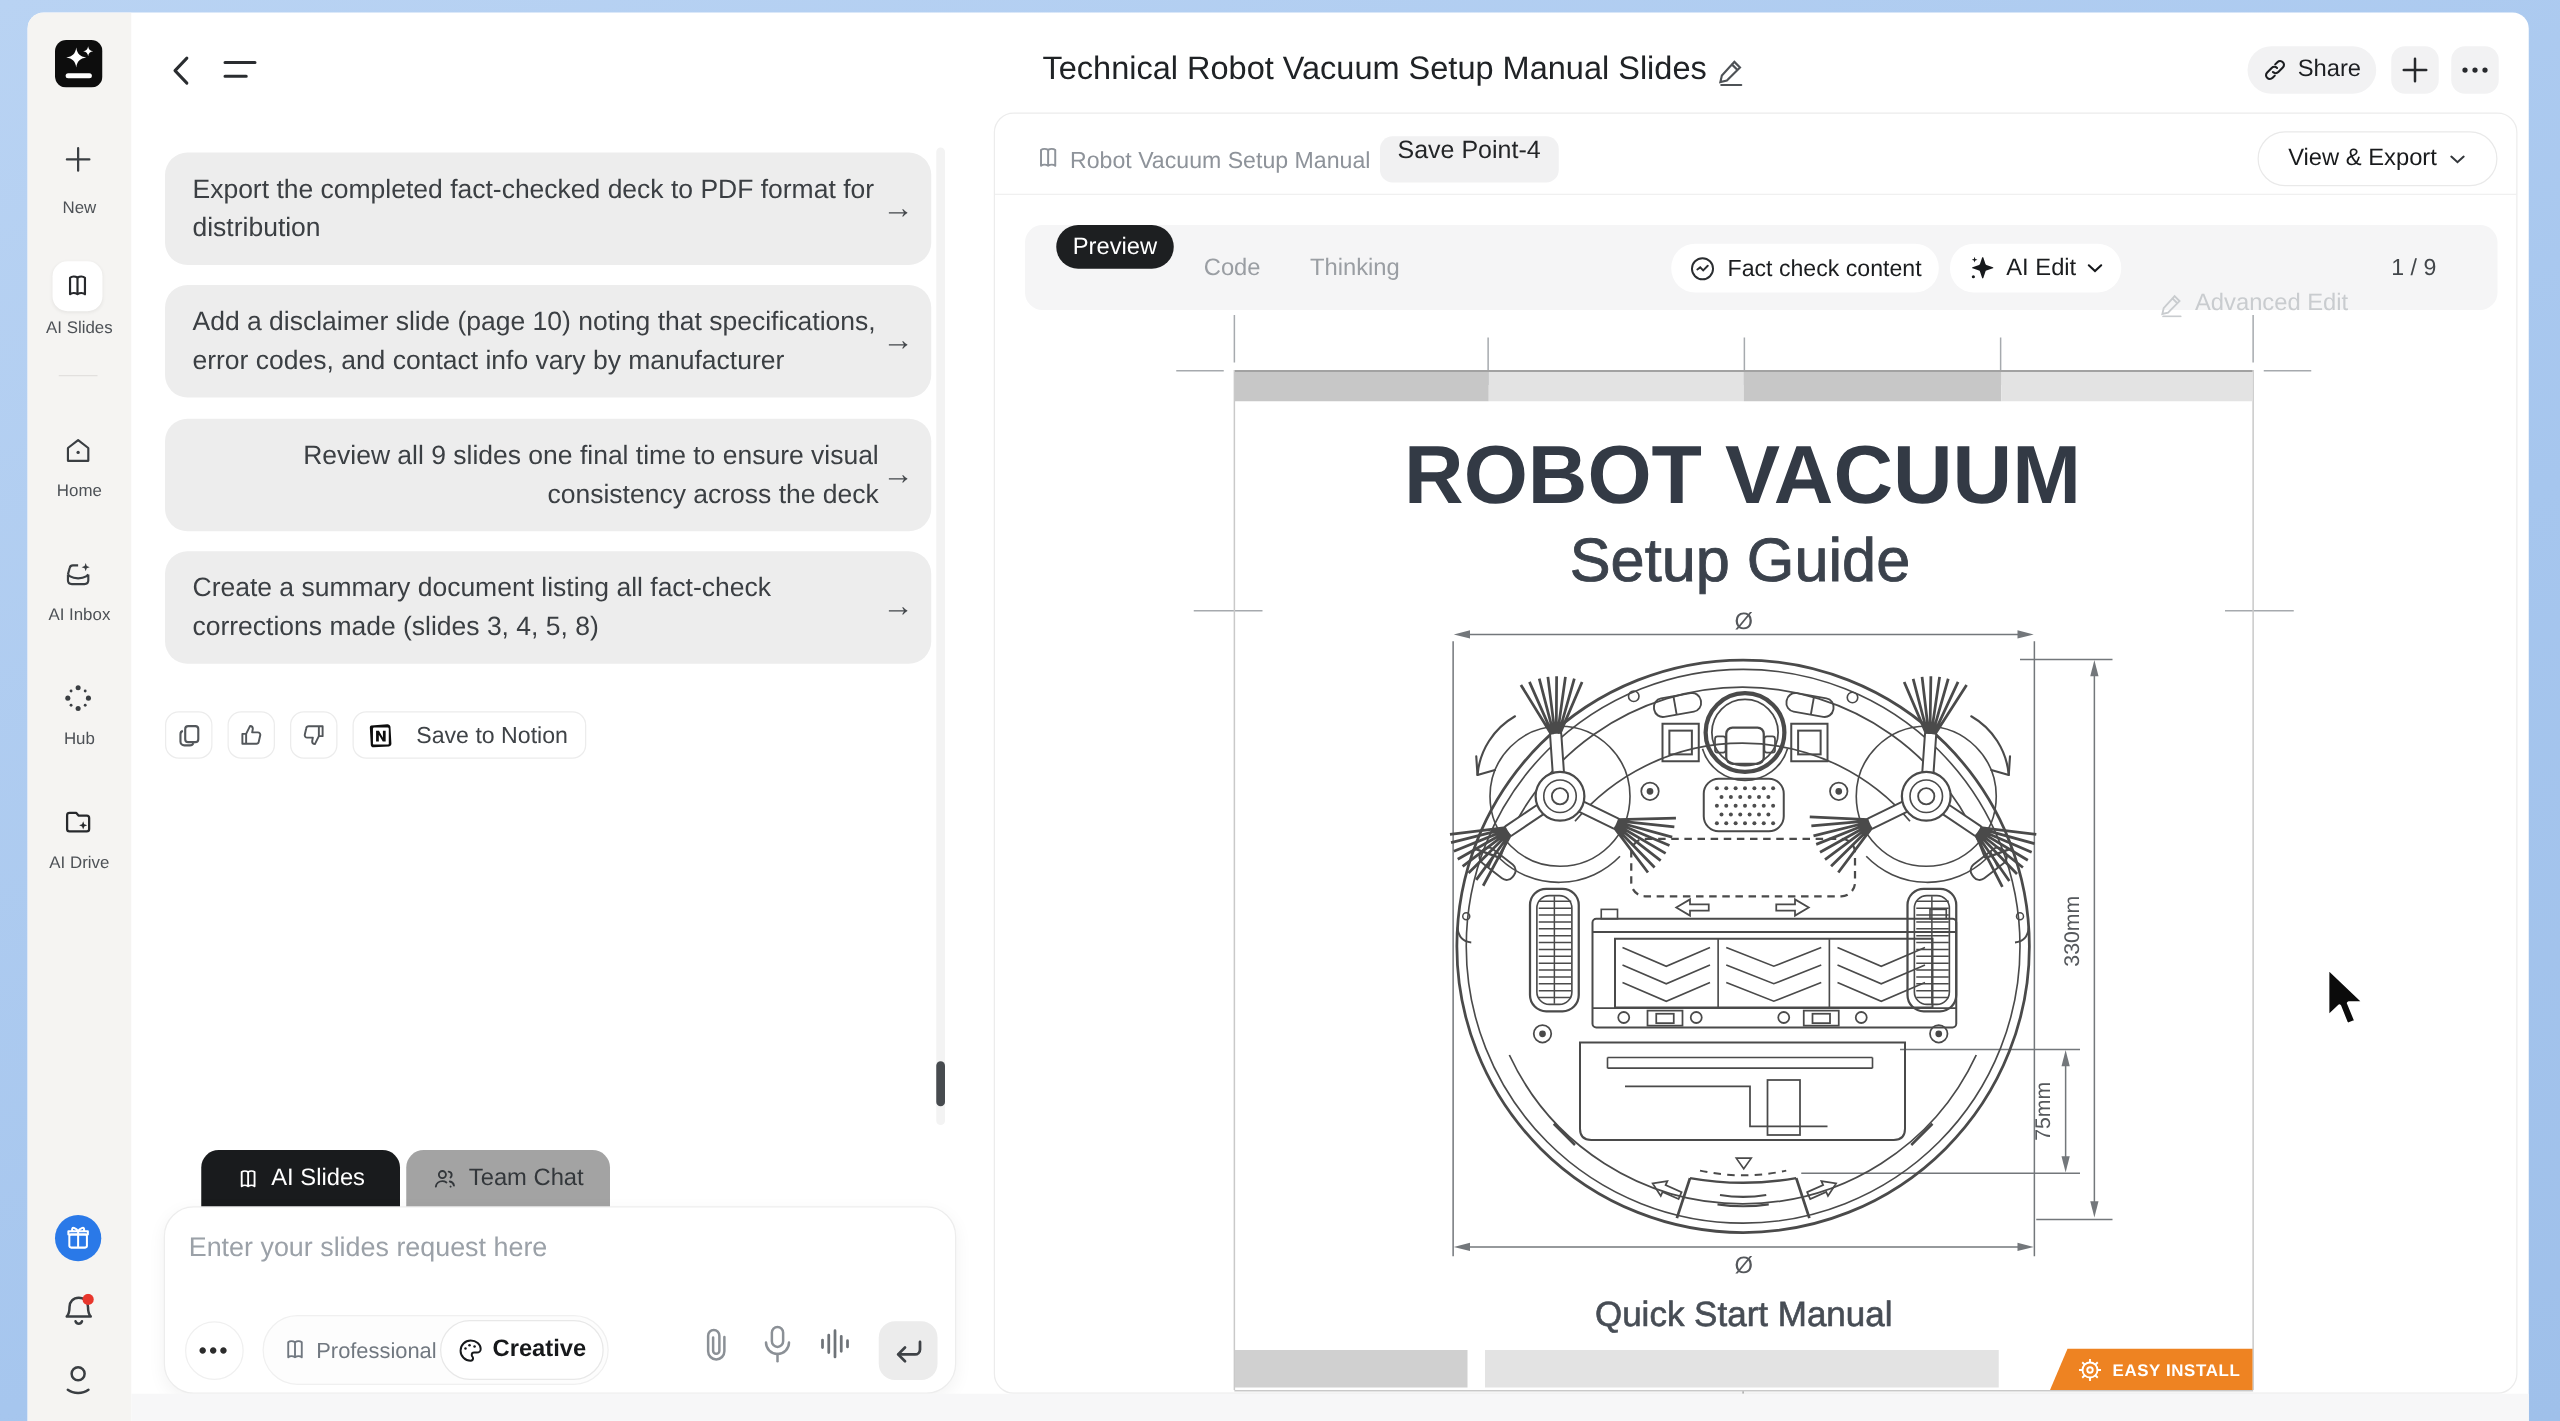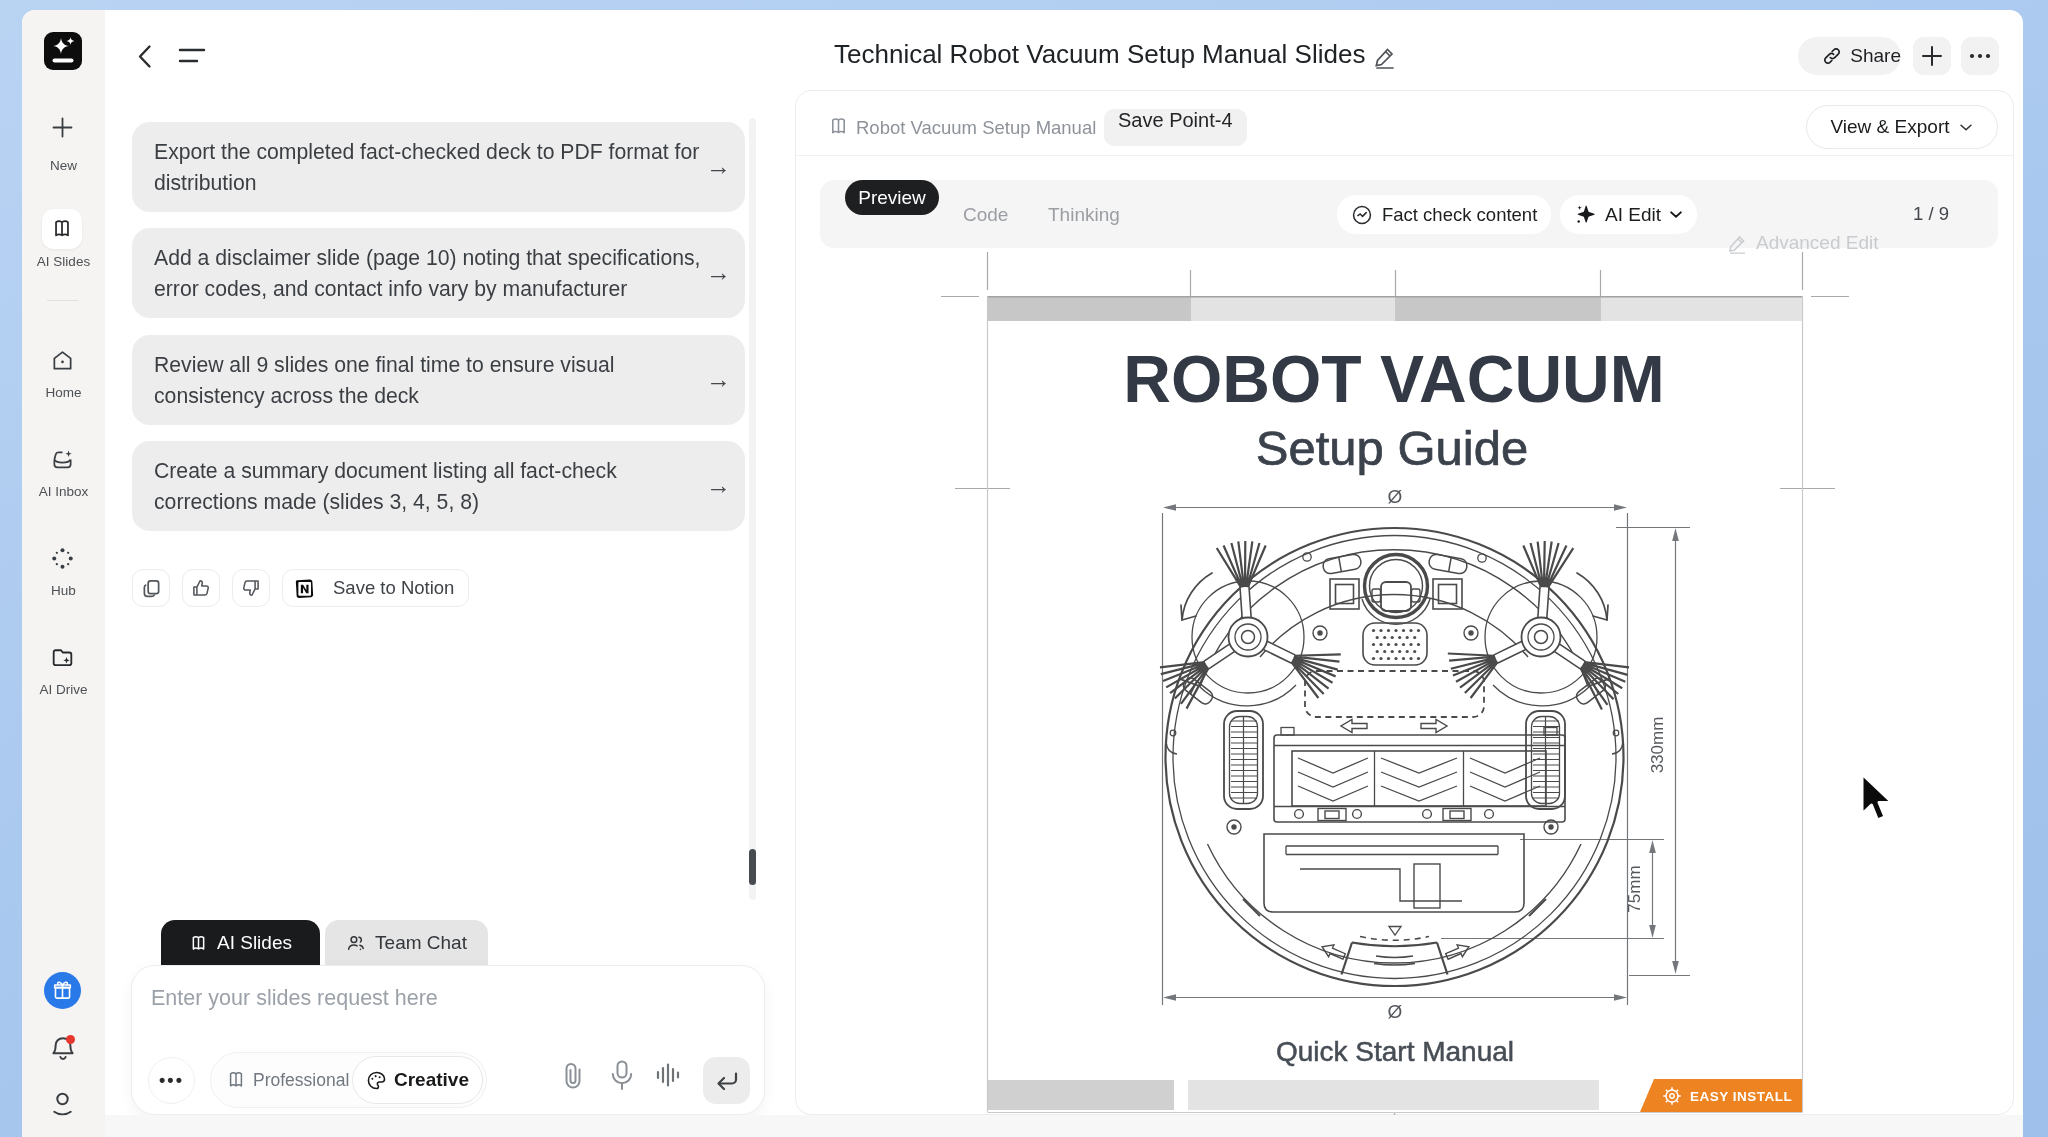--- a/index.html
+++ b/index.html
@@ -15,21 +15,21 @@
   .sb-active { position:absolute; left:42px; top:209px; width:40px; height:40px; background:#ffffff; border-radius:12px; box-shadow:0 1px 3px rgba(0,0,0,.06); }
 
   
   .card { position:absolute; left:132px; width:613px; background:#ededed; border-radius:18px; color:#3b3f43; font-size:21.2px; line-height:31px; padding:14px 42px 14px 22px; }
   .card .arr { position:absolute; right:14px; top:50%; margin-top:-16px; font-size:25px; color:#44484c; }
   .iconbtn { position:absolute; width:38px; height:38px; border:1.5px solid #ececec; border-radius:11px; background:#fff; display:flex; align-items:center; justify-content:center; }
   .notionbtn { position:absolute; left:282px; top:569px; height:38px; border:1.5px solid #ececec; border-radius:11px; background:#fff; display:flex; align-items:center; gap:17px; padding:0 14px 0 10px; font-size:18.5px; color:#3f4347; }
 
   
   .tab-dark { position:absolute; left:161px; top:920px; width:159px; height:46px; background:#191b1d; border-radius:14px 14px 0 0; color:#fff; font-size:19px; display:flex; align-items:center; justify-content:center; gap:9px; }
-  .tab-light { position:absolute; left:325px; top:920px; width:163px; height:46px; background:#e5e5e5; border-radius:14px 14px 0 0; color:#33373b; font-size:19px; display:flex; align-items:center; justify-content:center; gap:9px; }
+  .tab-light { position:absolute; left:325px; top:920px; width:163px; height:46px; background:#a3a3a3; border-radius:14px 14px 0 0; color:#33373b; font-size:19px; display:flex; align-items:center; justify-content:center; gap:9px; }
   .inputcard { position:absolute; left:131px; top:965px; width:634px; height:150px; background:#fff; border:1px solid #ededed; border-radius:24px; box-shadow:0 4px 14px rgba(0,0,0,.05); }
   .placeholder { position:absolute; left:151px; top:986px; font-size:21.5px; color:#9ba1a8; }
   .dots3 { position:absolute; left:148px; top:1057px; width:47px; height:47px; border:1.5px solid #f0f0f0; border-radius:50%; background:#fff; display:flex; align-items:center; justify-content:center; letter-spacing:2px; color:#2c2c2c; font-size:18px; font-weight:bold; }
   .segpill { position:absolute; left:210px; top:1052px; width:277px; height:56px; background:#fdfdfd; border:1.5px solid #f0f0f0; border-radius:28px; display:flex; align-items:center; }
   .seg-prof { display:flex; align-items:center; gap:7px; color:#717880; font-size:17.5px; padding-left:15px; }
   .seg-creative { position:absolute; right:3px; top:3px; height:48px; background:#fff; border:1.5px solid #e8e8e8; border-radius:24px; display:flex; align-items:center; gap:7px; padding:0 13px; color:#17191b; font-size:19px; font-weight:bold; }
   .retbtn { position:absolute; left:703px; top:1057px; width:47px; height:47px; background:#ececec; border-radius:13px; display:flex; align-items:center; justify-content:center; }
 
   
   .rcard { position:absolute; left:795px; top:90px; width:1219px; height:1025px; background:#fff; border:1px solid #ececec; border-radius:16px; }
@@ -130,21 +130,21 @@
     <path d="M16.5 3.5 L7 13.5 L16.5 23.5"></path>
   </svg>
   <svg class="abs" style="left:178px; top:46px;" width="28" height="20" viewBox="0 0 28 20" stroke="#2a2d30" stroke-width="2.4" stroke-linecap="round">
     <path d="M2 4 H26 M2 15 H19"></path>
   </svg>
   <svg class="abs" style="left:1373px; top:45px;" width="24" height="24" viewBox="0 0 24 24" fill="none" stroke="#4e5256" stroke-width="1.7" stroke-linecap="round">
     <path d="M14.5 4.5 L19 9 L8.5 19.5 L3.3 20.7 L4.5 15.5 Z M12.5 6.5 L17 11"></path>
     <path d="M4 23 H20"></path>
   </svg>
 
-  <div class="abs" style="left:1798px; top:37px; width:103px; height:38px; background:#f2f2f3; border-radius:19px; display:flex; align-items:center; justify-content:flex-end; gap:8px; font-size:19px; color:#1d1f22;">
+  <div class="abs" style="left:1798px; top:37px; width:103px; height:38px; background:#f2f2f3; border-radius:19px; display:flex; align-items:center; justify-content:center; gap:8px; font-size:19px; color:#1d1f22;">
     <svg width="20" height="20" viewBox="0 0 24 24" fill="none" stroke="#1d1f22" stroke-width="2" stroke-linecap="round">
       <path d="M10 14 C11.5 15.5 13.8 15.4 15.2 14 L19.5 9.7 C21 8.2 21 5.9 19.5 4.5 C18.1 3 15.8 3 14.3 4.5 L12.2 6.6"></path>
       <path d="M14 10 C12.5 8.5 10.2 8.6 8.8 10 L4.5 14.3 C3 15.8 3 18.1 4.5 19.5 C5.9 21 8.2 21 9.7 19.5 L11.8 17.4"></path>
     </svg>
     <span>Share</span>
   </div>
   <div class="abs" style="left:1913px; top:37px; width:38px; height:38px; background:#f2f2f3; border-radius:11px;">
     <svg style="position:absolute; left:8px; top:8px;" width="22" height="22" viewBox="0 0 22 22" stroke="#27292c" stroke-width="2" stroke-linecap="round">
           <path d="M11 2 V20 M2 11 H20"></path>
         </svg>
@@ -152,21 +152,21 @@
   <div class="abs" style="left:1961px; top:37px; width:38px; height:38px; background:#f2f2f3; border-radius:11px;">
     <svg style="position:absolute; left:7px; top:15px;" width="24" height="8" viewBox="0 0 24 8" fill="#27292c">
           <circle cx="4" cy="4" r="2.1"></circle>
           <circle cx="12" cy="4" r="2.1"></circle>
           <circle cx="20" cy="4" r="2.1"></circle>
         </svg>
   </div>
 
   <div class="card" style="top:122px;">Export the completed fact-checked deck to PDF format for distribution<span class="arr">→</span></div>
   <div class="card" style="top:228px;">Add a disclaimer slide (page 10) noting that specifications, error codes, and contact info vary by manufacturer<span class="arr">→</span></div>
-  <div class="card" style="top:335px;">Review all 9 slides one final time to ensure visual consistency across the deck<span class="arr">→</span></div>
+  <div class="card" style="top:335px;text-align:right;">Review all 9 slides one final time to ensure visual consistency across the deck<span class="arr">→</span></div>
   <div class="card" style="top:441px;">Create a summary document listing all fact-check corrections made (slides 3, 4, 5, 8)<span class="arr">→</span></div>
 
   <div class="iconbtn" style="left:132px; top:569px;">
     <svg width="19" height="19" viewBox="0 0 20 20" fill="none" stroke="#53575b" stroke-width="1.8" stroke-linejoin="round">
       <rect x="6.5" y="2" width="11" height="13.5" rx="2.5"></rect>
       <path d="M4.5 6 C3.3 6.4 2.5 7.4 2.5 8.8 V15 C2.5 16.8 3.9 18.2 5.7 18.2 H10.5 C11.8 18.2 12.9 17.5 13.4 16.3"></path>
     </svg>
   </div>
   <div class="iconbtn" style="left:182px; top:569px;">
     <svg width="20" height="20" viewBox="0 0 22 22" fill="none" stroke="#53575b" stroke-width="1.7" stroke-linejoin="round">

